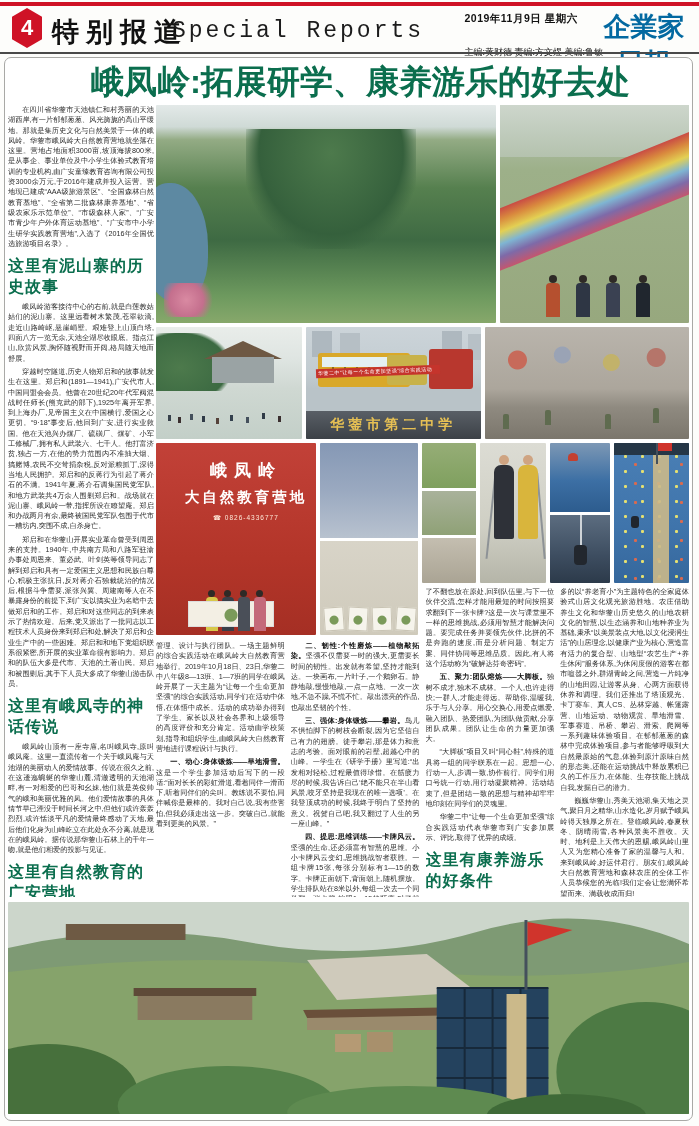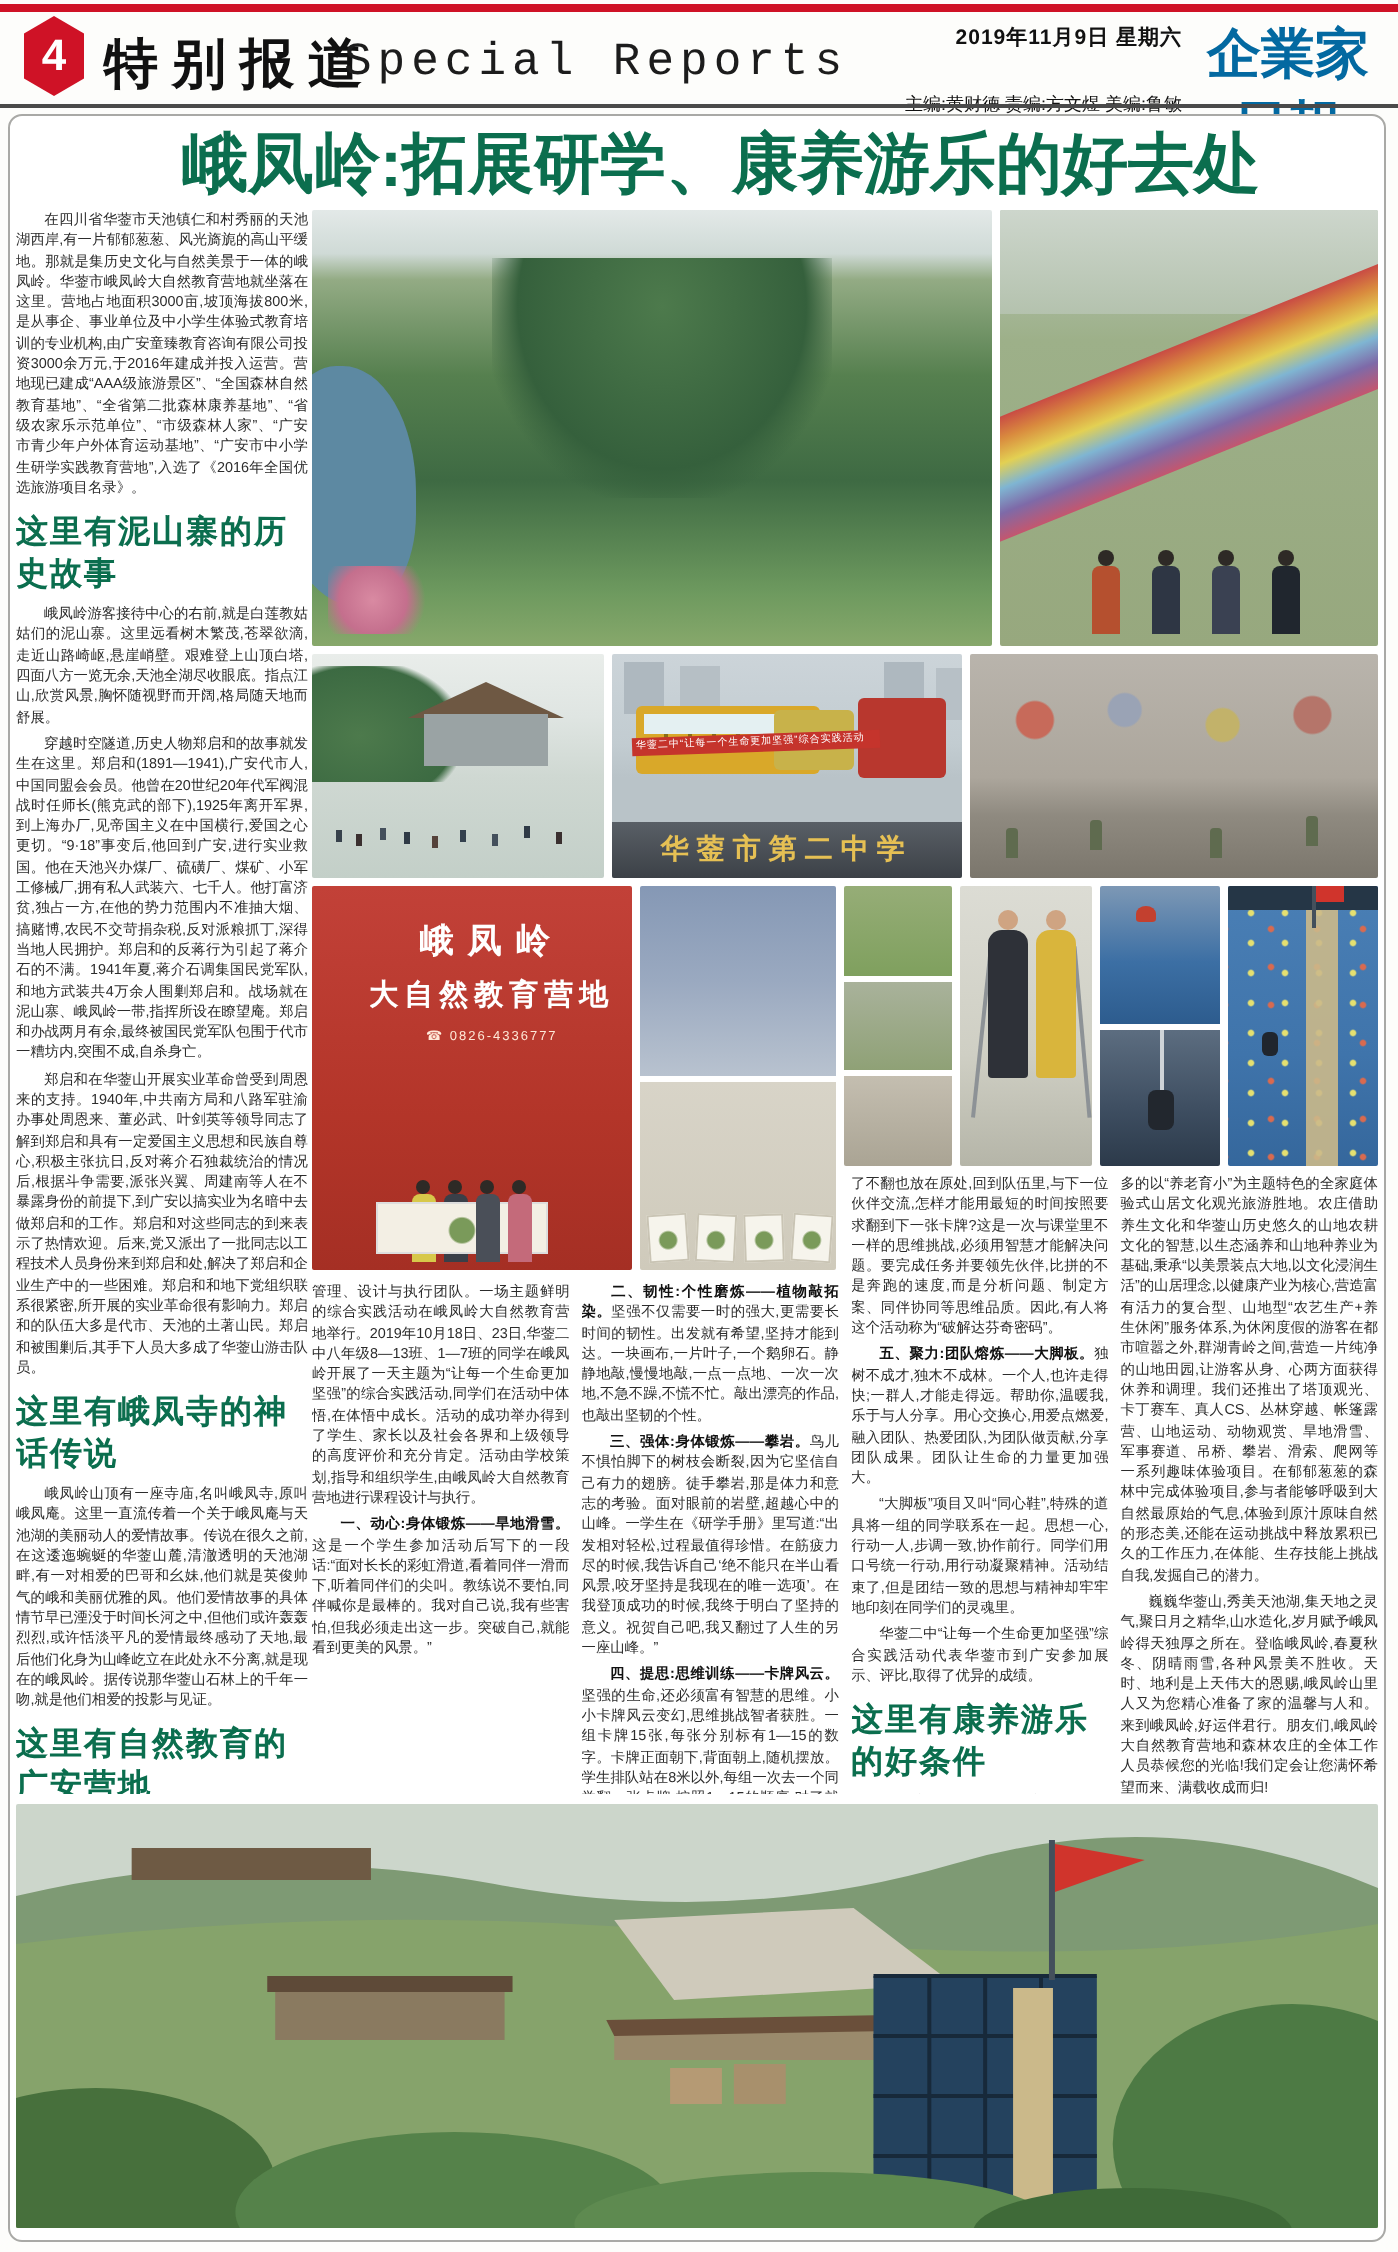--- a/index.html
+++ b/index.html
@@ -7,21 +7,21 @@
         font-family:"Liberation Sans","DejaVu Sans",sans-serif;color:#222;}
   
   .top-rule{position:absolute;top:2px;left:0;width:699px;height:4px;background:#cf1226;}
   .masthead{position:absolute;top:6px;left:0;width:699px;height:46px;}
   .page-badge{position:absolute;left:12px;top:2px;width:30px;height:40px;background:#cf1226;
       clip-path:polygon(50% 0,100% 22%,100% 78%,50% 100%,0 78%,0 22%);
       display:flex;align-items:center;justify-content:center;color:#fff;font-size:22px;font-weight:bold;}
   .sec-cn{position:absolute;left:52px;top:8px;font-size:27px;font-weight:900;letter-spacing:7px;color:#111;}
   .sec-en{position:absolute;left:172px;top:12px;font-size:23px;letter-spacing:3px;color:#1c1c1c;
       font-family:"Liberation Mono","DejaVu Sans Mono",monospace;}
-  .hdr-right{position:absolute;right:108px;top:6px;text-align:right;}
+  .hdr-right{position:absolute;right:96px;top:6px;}
   .hdr-date{font-size:10.5px;color:#111;font-weight:bold;letter-spacing:0.5px;}
   .hdr-editors{font-size:9px;color:#111;margin-top:20px;}
   .brand{position:absolute;right:5px;top:3px;width:100px;text-align:center;}
   .brand-cn{font-family:"DejaVu Serif","Liberation Serif",serif;font-weight:900;font-size:27px;color:#0369a1;letter-spacing:0px;}
   .brand-en{font-size:6.3px;color:#c41425;letter-spacing:0.4px;margin-top:1px;}
   .hdr-line{position:absolute;top:52px;left:0;width:699px;height:2px;background:#4a4a4a;}
   
   .content-box{position:absolute;top:57px;left:4px;width:689px;height:1064px;border:1px solid #a9a9a6;
       border-radius:7px;background:#fff;padding:3px;box-sizing:border-box;overflow:hidden;}
   .headline{height:42px;display:flex;align-items:center;justify-content:center;}

